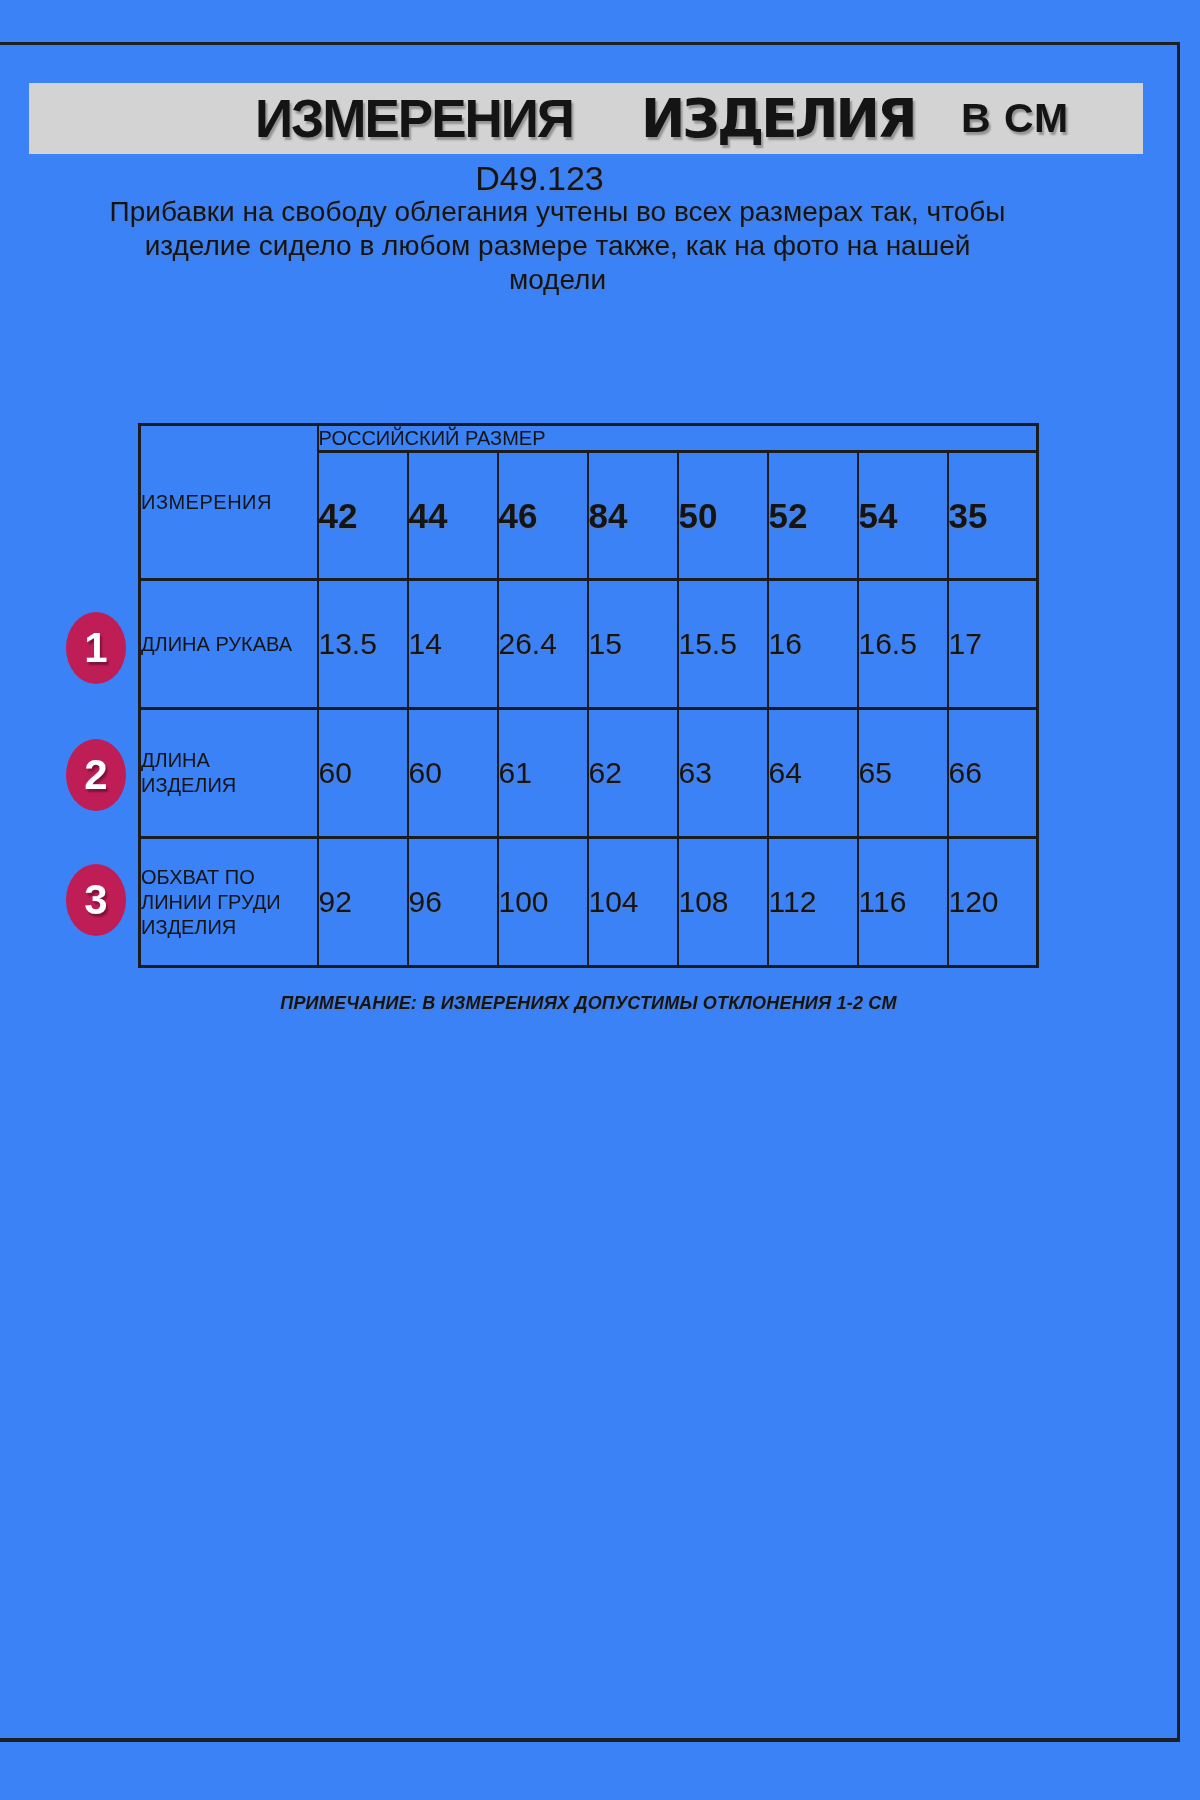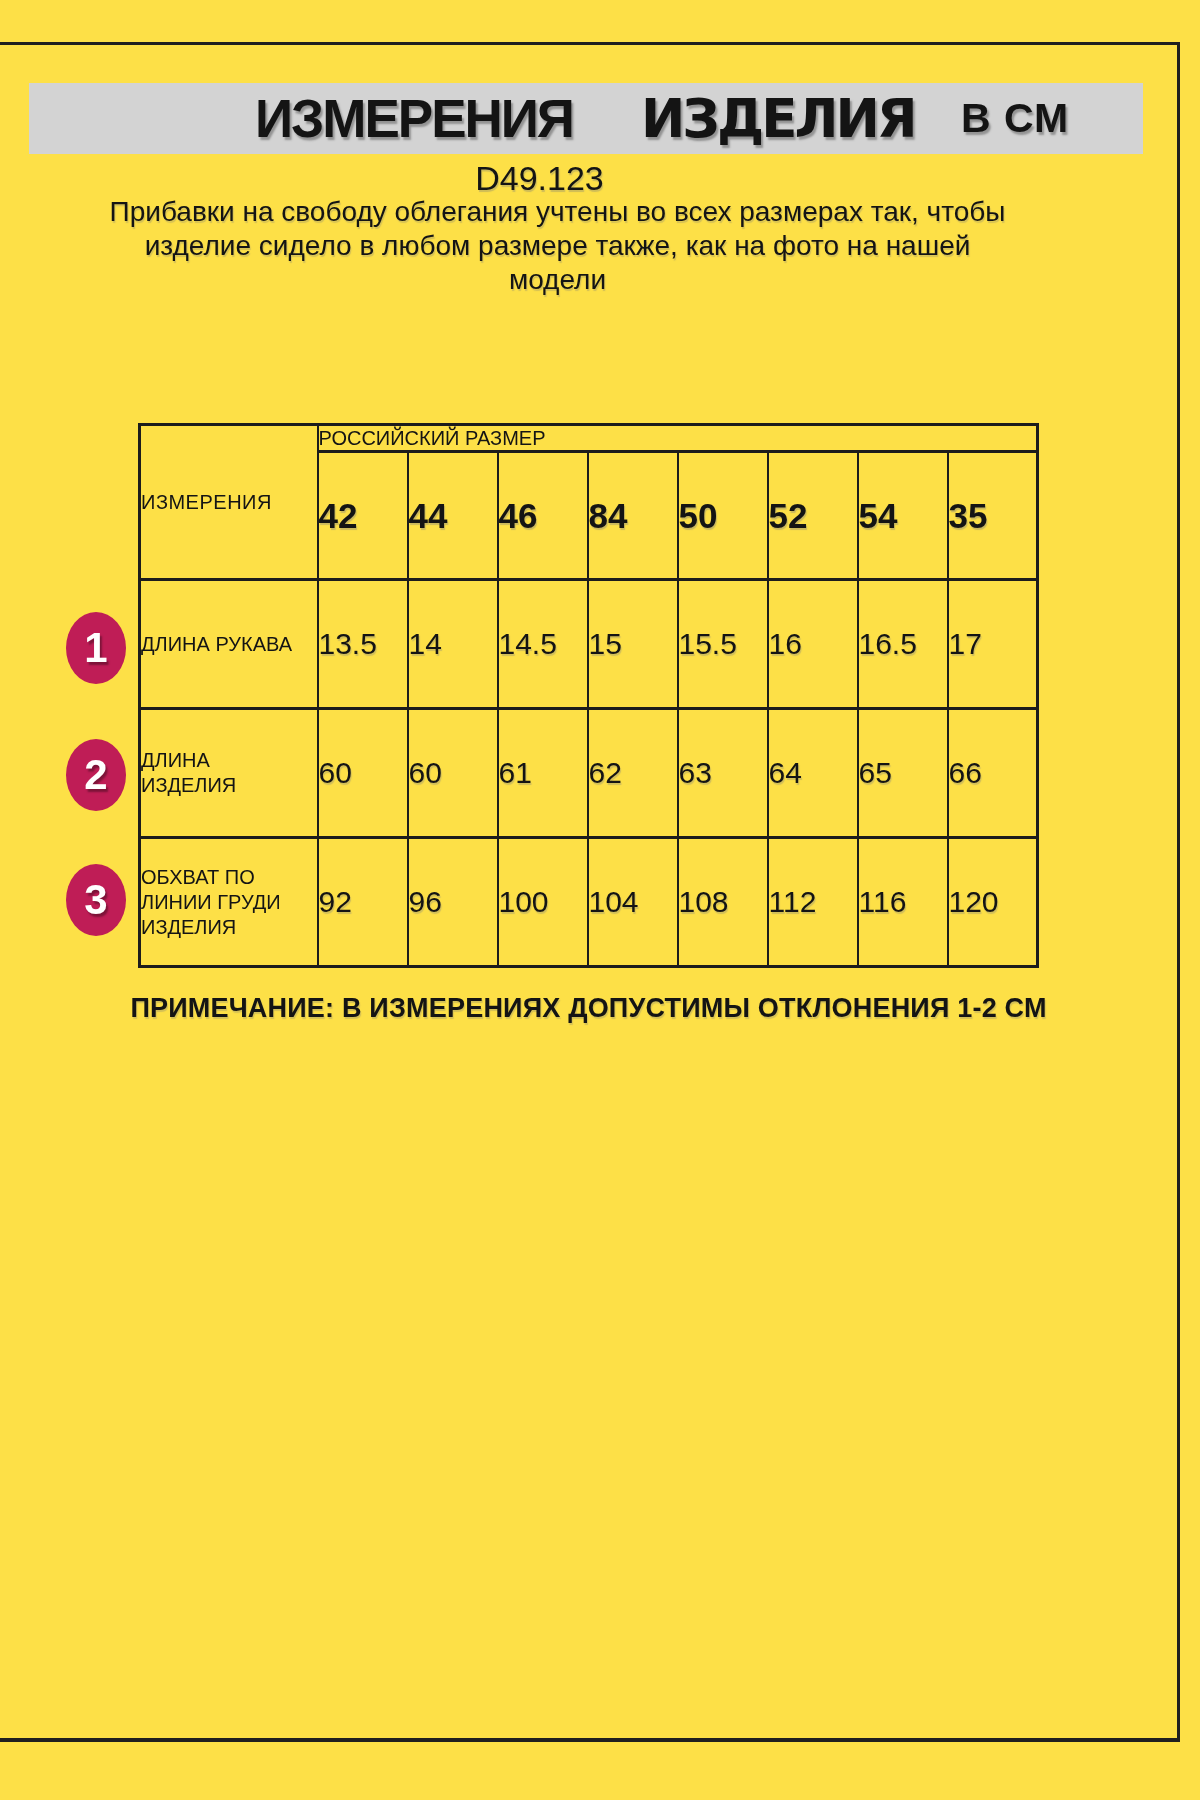--- a/index.html
+++ b/index.html
@@ -1,18 +1,18 @@
 <!DOCTYPE html>
 <html style="--accent: #bf1d56; --header-bar-bg: #d3d3d3; --border: #1c1c1c;"><head>
 <meta charset="utf-8">
 <style>
   html,body { margin:0; padding:0; background:#ffffff; }
   .page {
     position:relative; width:1200px; height:1800px;
-    background:#fde047; overflow:hidden;
+    background:#3b82f6; overflow:hidden;
     font-family:"Liberation Sans", sans-serif;
     color:#141414;
   }
   
   .frame {
     position:absolute; left:-4px; top:42px; width:1181px; height:1693px;
     border-top:3px solid #1f1f1f;
     border-right:3px solid #1f1f1f;
     border-bottom:4px solid #1f1f1f;
     pointer-events:none;
@@ -78,23 +78,24 @@
     color:#ffffff; font-size:42px; font-weight:700;
     display:flex; align-items:center; justify-content:center;
     text-shadow:2px 3px 2px rgba(0,0,0,0.35);
   }
   .b1 { top:612px; }
   .b2 { top:739px; }
   .b3 { top:864px; }
 
   .note {
     position:absolute; left:0; top:993px; width:1177px;
-    text-align:center; font-size:27px; font-weight:700;
+    text-align:center; font-size:18px; font-weight:700;
     letter-spacing:0.2px;
     text-shadow:1px 2px 1px rgba(120,120,120,0.3);
+    font-style:italic;
   }
 </style>
 </head>
 <body>
 
 <div class="page">
 
   <div class="frame"></div>
 
   <div class="title-bar">
@@ -135,21 +136,21 @@
         <td class="c-size">84</td>
         <td class="c-size">50</td>
         <td class="c-size">52</td>
         <td class="c-size">54</td>
         <td class="c-size">35</td>
       </tr>
       <tr class="r-data">
         <td class="c-label">ДЛИНА РУКАВА</td>
         <td class="c-val">13.5</td>
         <td class="c-val">14</td>
-        <td class="c-val">14.5</td>
+        <td class="c-val">26.4</td>
         <td class="c-val">15</td>
         <td class="c-val">15.5</td>
         <td class="c-val">16</td>
         <td class="c-val">16.5</td>
         <td class="c-val">17</td>
       </tr>
       <tr class="r-data">
         <td class="c-label">ДЛИНА
 ИЗДЕЛИЯ</td>
         <td class="c-val">60</td>

